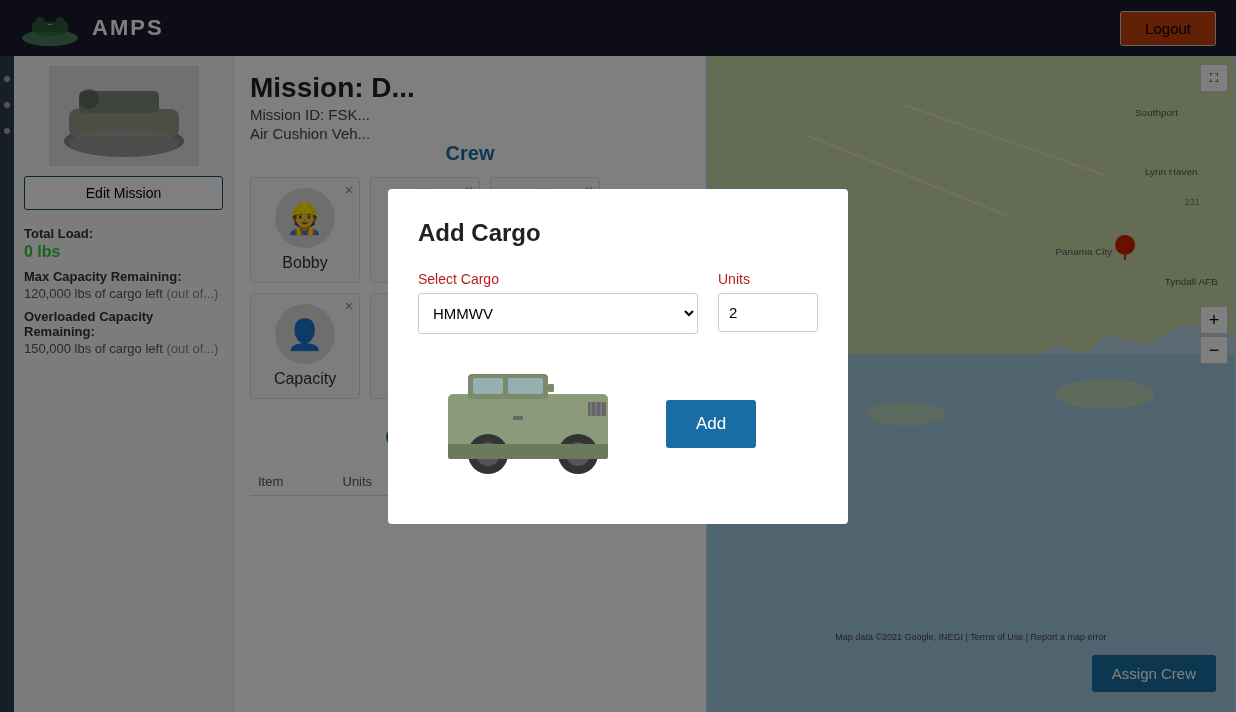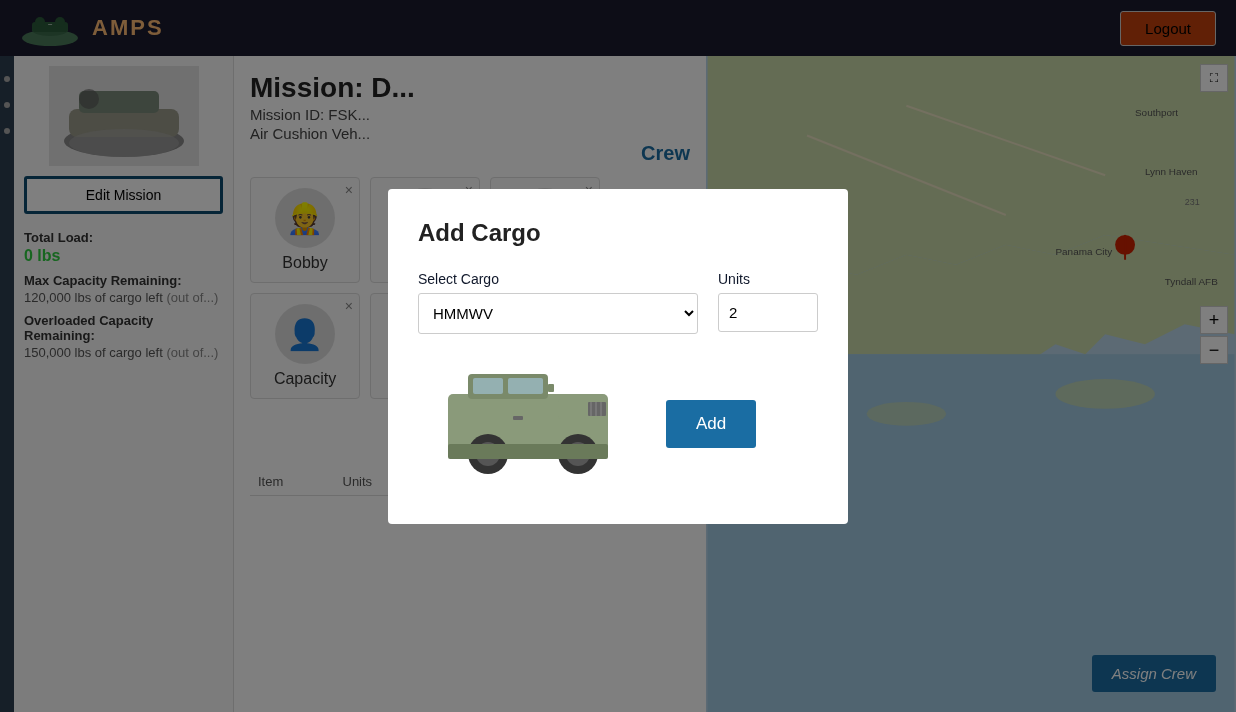--- a/index.html
+++ b/index.html
@@ -19,21 +19,21 @@
     .header-logo {
       display: flex;
       align-items: center;
       gap: 12px;
     }
     .logo-icon {
       width: 60px;
       height: 40px;
     }
     .header-title {
-      color: #fdba74;
+      color: #ffffff;
       font-size: 22px;
       font-weight: bold;
       letter-spacing: 2px;
     }
     .logout-btn {
       background: #c2410c;
       border: 1px solid #ccc;
       padding: 8px 24px;
       font-size: 15px;
       cursor: pointer;
@@ -70,21 +70,21 @@
     .hovercraft-svg {
       width: 140px;
       height: 90px;
     }
 
     .edit-mission-btn {
       display: block;
       width: 100%;
       padding: 8px;
       background: white;
-      border: 3px solid #0c4a6e;
+      border: 1px solid #0c4a6e;
       cursor: pointer;
       font-size: 14px;
       margin-bottom: 16px;
       border-radius: 3px;
     }
 
     .info-label {
       font-size: 13px;
       font-weight: bold;
       color: #333;
@@ -122,21 +122,21 @@
     }
     .mission-type {
       font-size: 15px;
       color: #444;
       margin-bottom: 0;
     }
 
     
     .section-header {
       display: flex;
-      justify-content: flex-end;
+      justify-content: center;
       align-items: center;
       margin-bottom: 12px;
     }
     .section-title {
       font-size: 20px;
       font-weight: bold;
       color: #1a6da3;
     }
 
     .action-btn {
@@ -271,21 +271,20 @@
       bottom: 20px;
       right: 20px;
       background: #1a6da3;
       color: white;
       border: none;
       padding: 10px 20px;
       font-size: 15px;
       cursor: pointer;
       border-radius: 3px;
       z-index: 5;
-      font-style: italic;
     }
 
     
     .map-svg {
       width: 100%;
       height: 100%;
       position: absolute;
       top: 0;
       left: 0;
     }
@@ -320,21 +319,21 @@
       display: flex;
       gap: 20px;
       margin-bottom: 20px;
     }
     .modal-field {
       flex: 1;
     }
     .modal-field label {
       display: block;
       font-size: 14px;
-      color: #0f172a;
+      color: #b91c1c;
       margin-bottom: 6px;
     }
     .modal-select {
       width: 100%;
       padding: 10px;
       font-size: 15px;
       border: 1px solid #ccc;
       border-radius: 3px;
       background: white;
     }
@@ -521,20 +520,21 @@
 
       <ellipse cx="400" cy="340" rx="50" ry="15" fill="#c8d8a8" opacity="0.7"></ellipse>
       <ellipse cx="200" cy="360" rx="40" ry="12" fill="#c8d8a8" opacity="0.6"></ellipse>
     </svg>
 
     <button class="map-fullscreen-btn">
       <span style="font-size:12px;">⛶</span>
     </button>
     <div class="map-zoom-in">+</div>
     <div class="map-zoom-out">−</div>
+    <div class="map-attribution" style="bottom:70px;font-size:9px;color:#444;">Map data ©2021 Google, INEGI | Terms of Use | Report a map error</div>
     <button class="assign-crew-btn">Assign Crew</button>
   </div>
 
 </div>
 
 <div class="modal-overlay">
   <div class="modal">
     <div class="modal-title">Add Cargo</div>
 
     <div class="modal-row">

